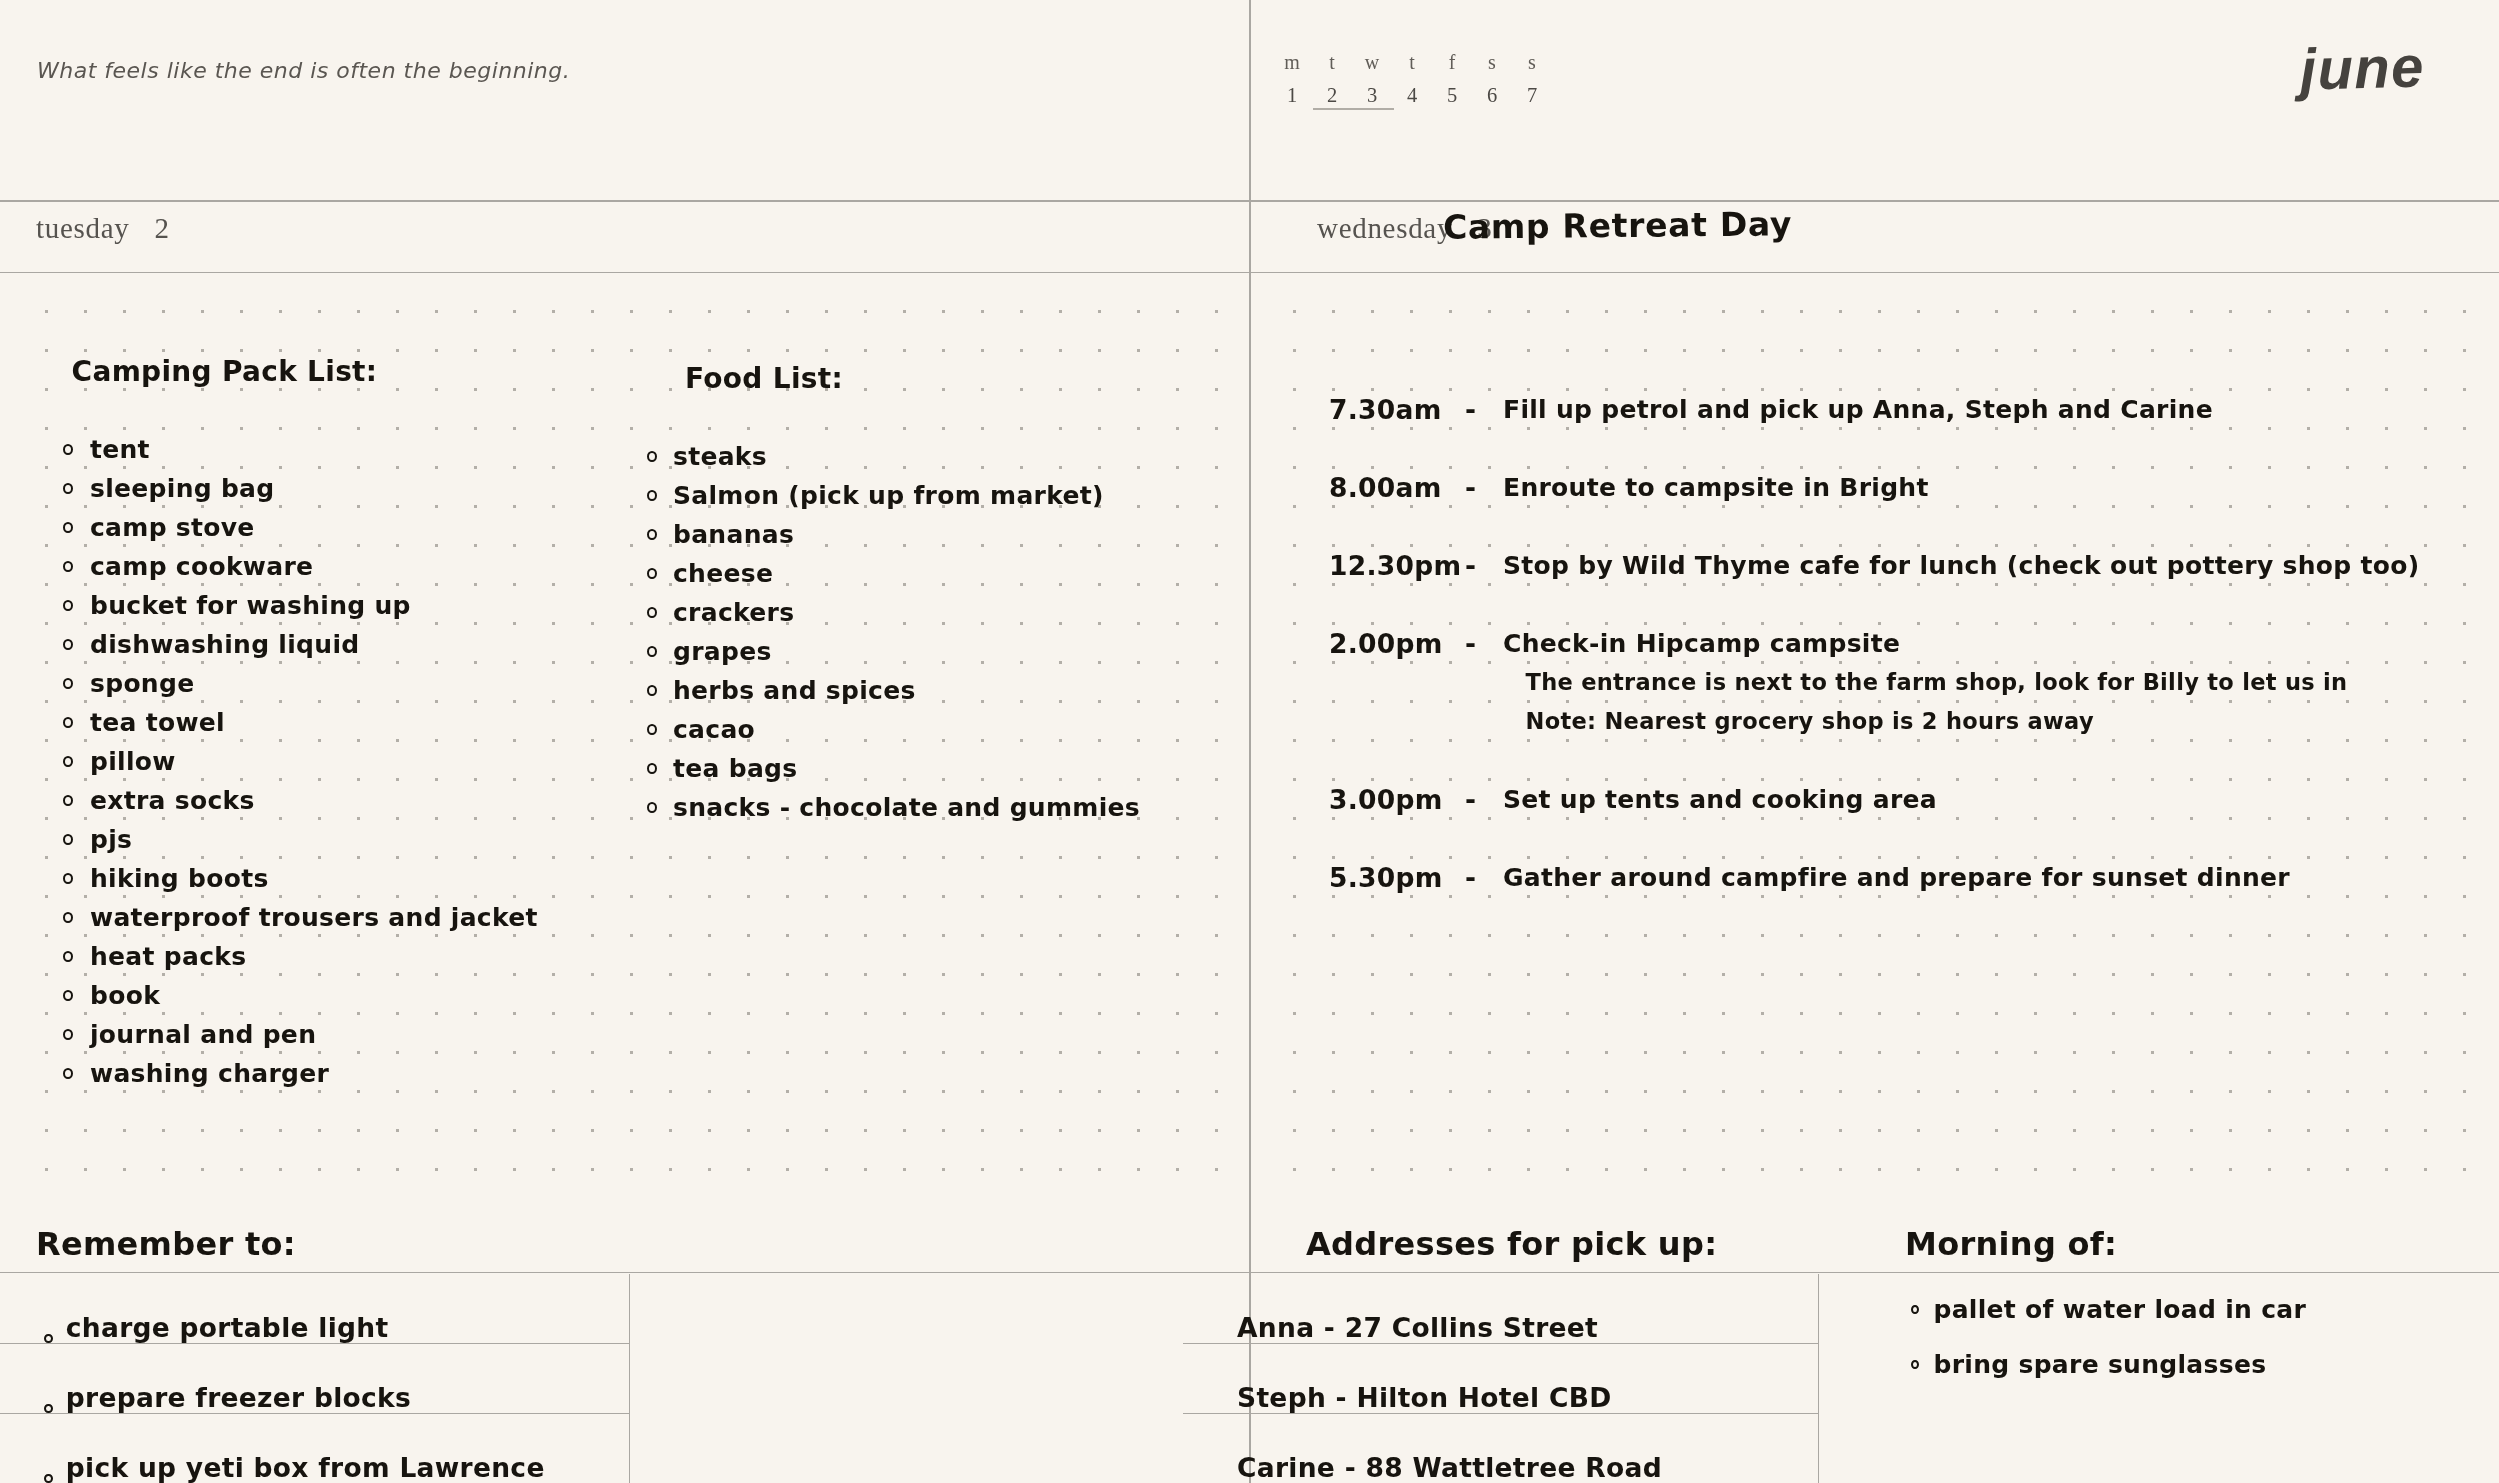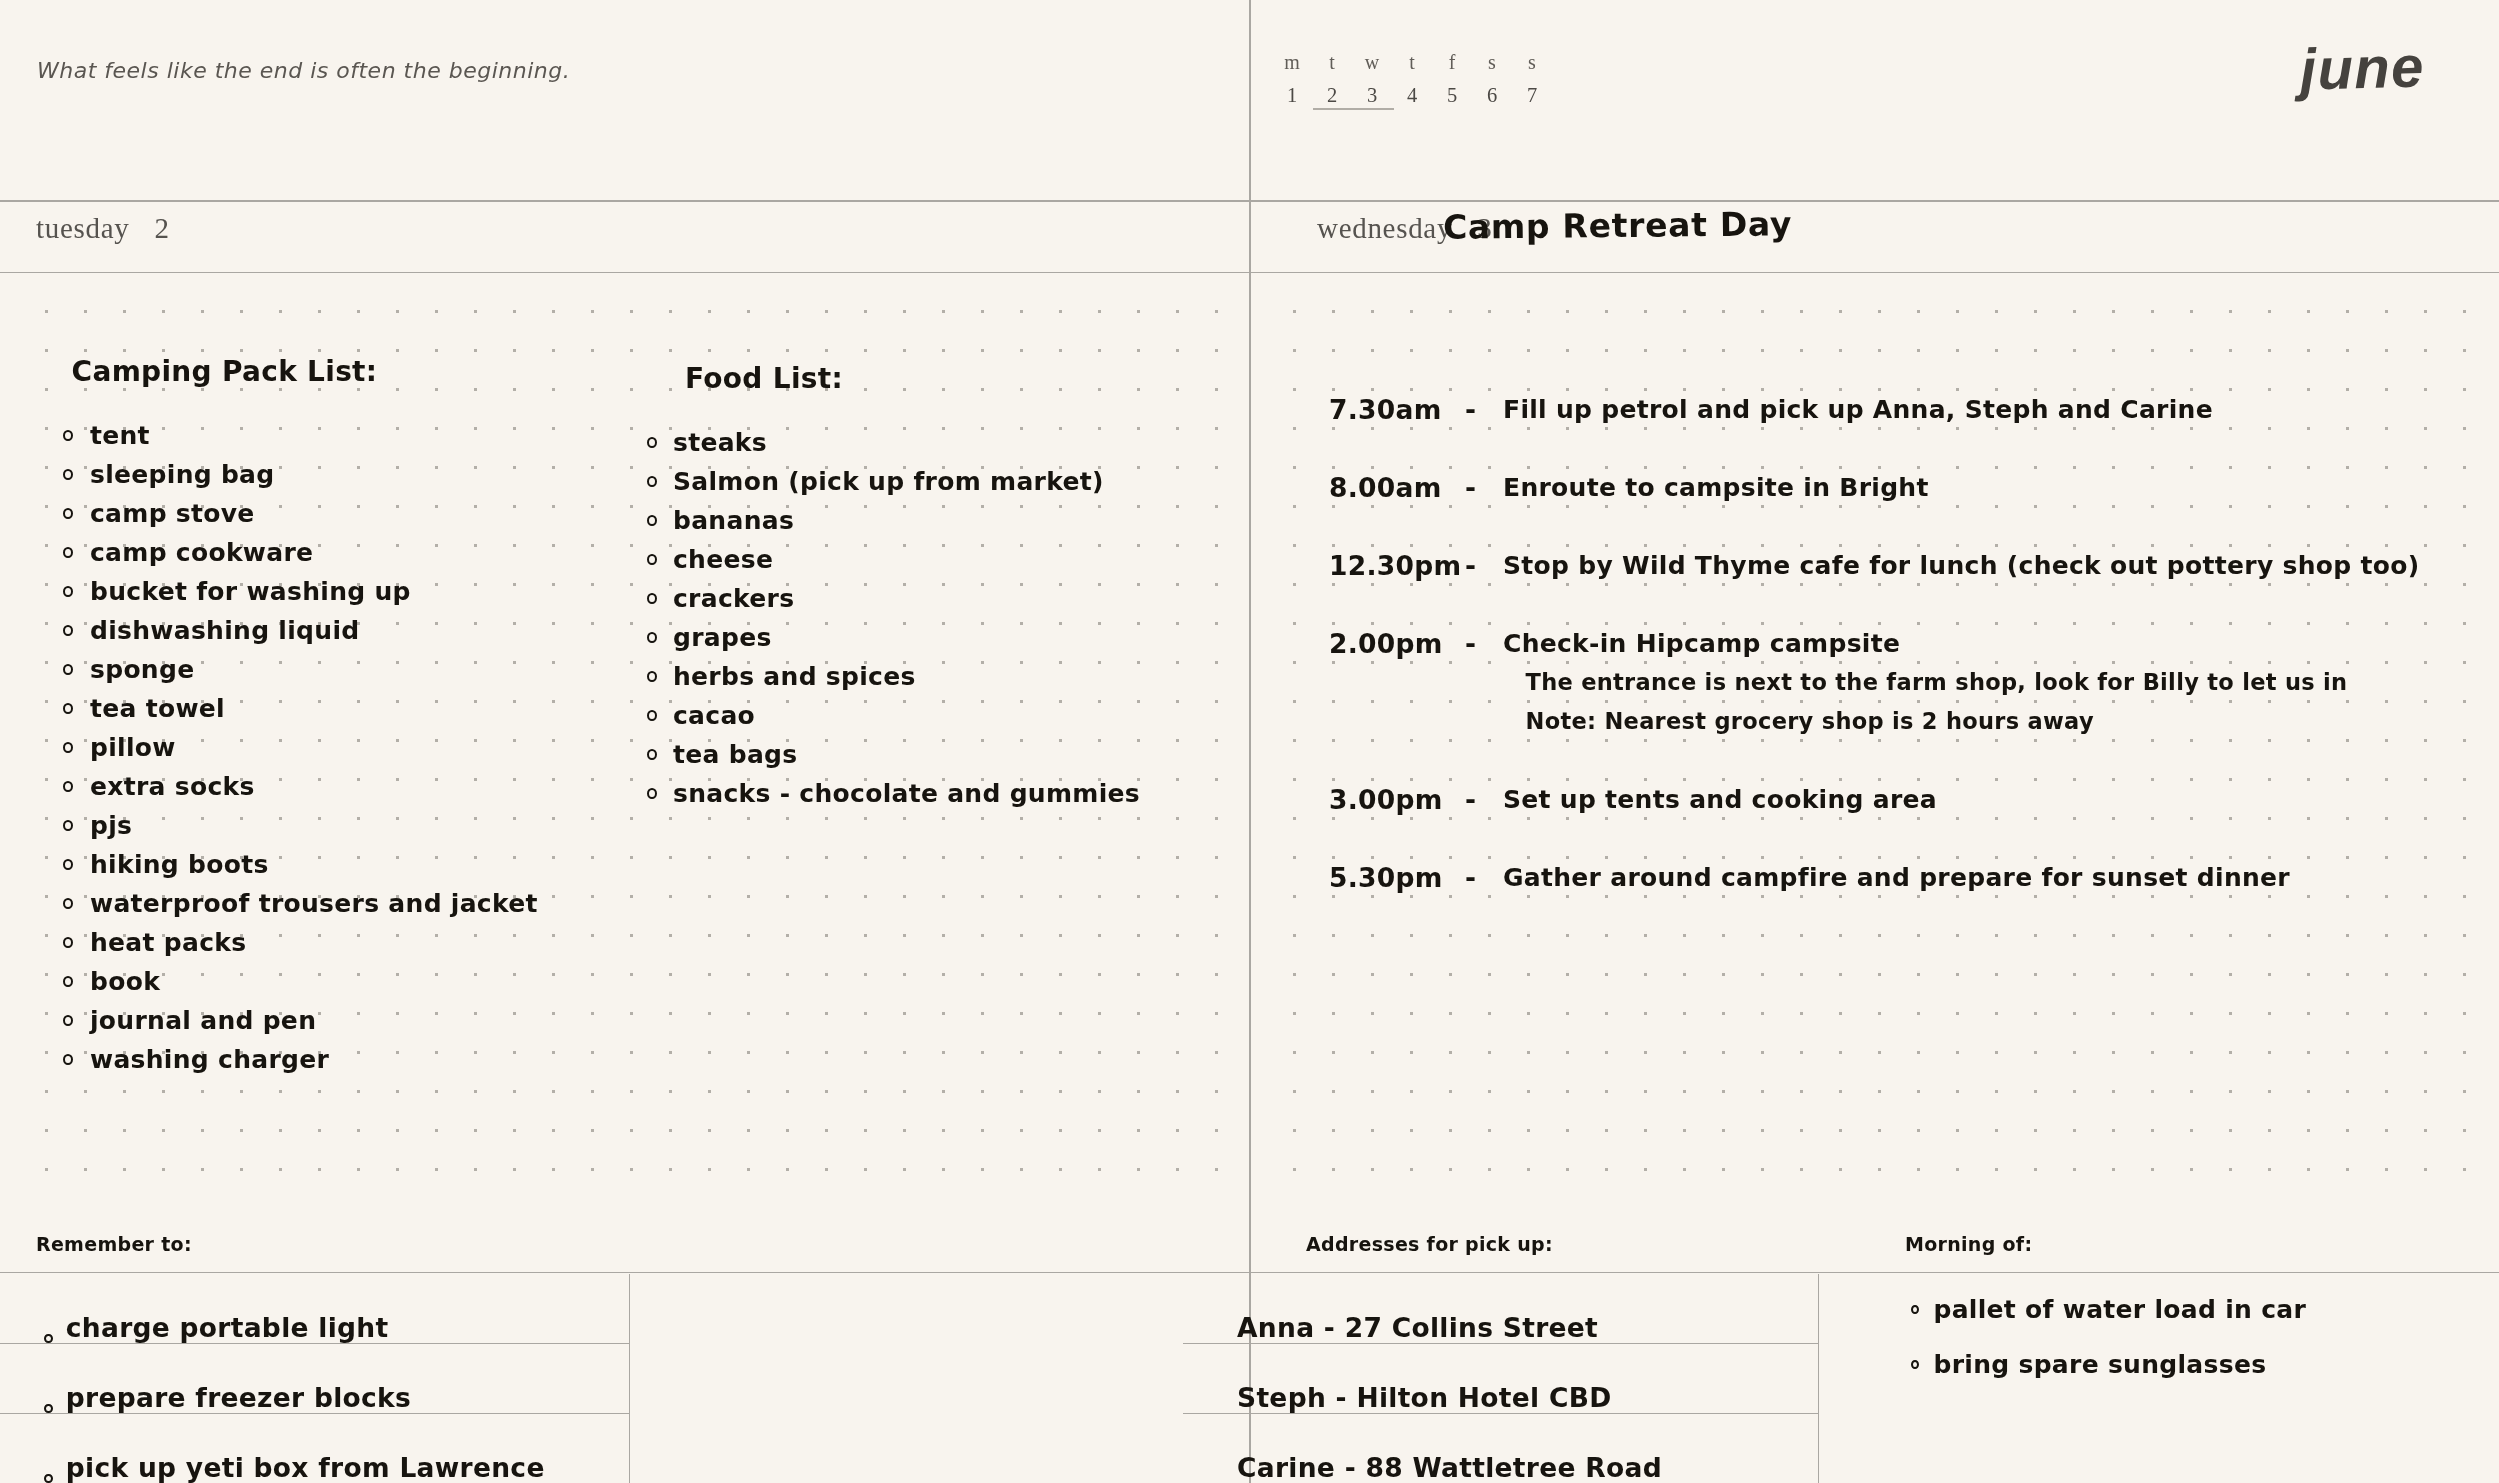--- a/index.html
+++ b/index.html
@@ -48,42 +48,42 @@
   .cal-underline { position:absolute; left:41px; top:58px; width:81px; height:2px; background:#b1ada6; }
 
   
   .day-head { top:212px; font-size:29px; color:#56534f; letter-spacing:0.7px; }
   .day-head .num { margin-left:25px; }
   .day-title { left:1443px; top:206px; font-size:33px; font-weight:800; letter-spacing:0.7px; transform:rotate(-.6deg); }
 
   
   .list { position:absolute; }
   .list-title { font-size:28px; line-height:39px; }
-  .list-items { margin-top:25px; }
+  .list-items { margin-top:39px; }
   .li-row { display:flex; align-items:center; height:39px; }
   .bullet { flex:none; width:10px; height:11.2px; border:2.3px solid #17140f; border-radius:50%; }
   .pack-list { left:63px;  top:352px; width:569px; }
   .pack-list .list-title { margin-left:8.6px; }
   .pack-list .bullet { margin-right:17px; }
   .food-list { left:647px; top:359px; width:569px; }
   .food-list .list-title { margin-left:38px; }
   .food-list .bullet { margin-right:16px; }
   .li-text { font-size:25px; }
 
   
   .schedule { left:1329px; top:390px; width:1137px; }
   .sched-entry { display:flex; align-items:flex-start; margin-bottom:39px; }
   .sched-time { flex:none; width:136px; font-size:26.5px; line-height:39px; }
   .sched-dash { flex:none; width:38px; font-size:26.5px; line-height:39px; text-align:left; }
   .sched-body { flex:1; }
   .sched-main { font-size:25px; line-height:39px; }
   .sched-note { font-size:22.5px; line-height:39px; padding-left:22.5px; }
 
   
-  .section-head { top:1225px; font-size:19px; line-height:39px; }
+  .section-head { top:1225px; font-size:32px; line-height:39px; }
   .rows-box { position:absolute; top:1274px; border-right:1.3px solid #aaa7a2; }
   .row-line { display:flex; align-items:flex-end; height:70px; border-bottom:1.3px solid #aaa7a2; }
   .remember-box  { left:0;     width:630px; }
   .remember-box .row-line { padding-left:44px; }
   .remember-box .bullet { width:8.6px; height:9.3px; border-width:2px; margin-right:13.2px; }
   .remember-box .row-text { font-size:26.5px; }
   .address-box   { left:1183px; width:636px; }
   .address-box .row-line { padding-left:54px; }
   .address-box .row-text { font-size:26.5px; }
   .morning { left:1911px; top:1282px; width:562px; }

